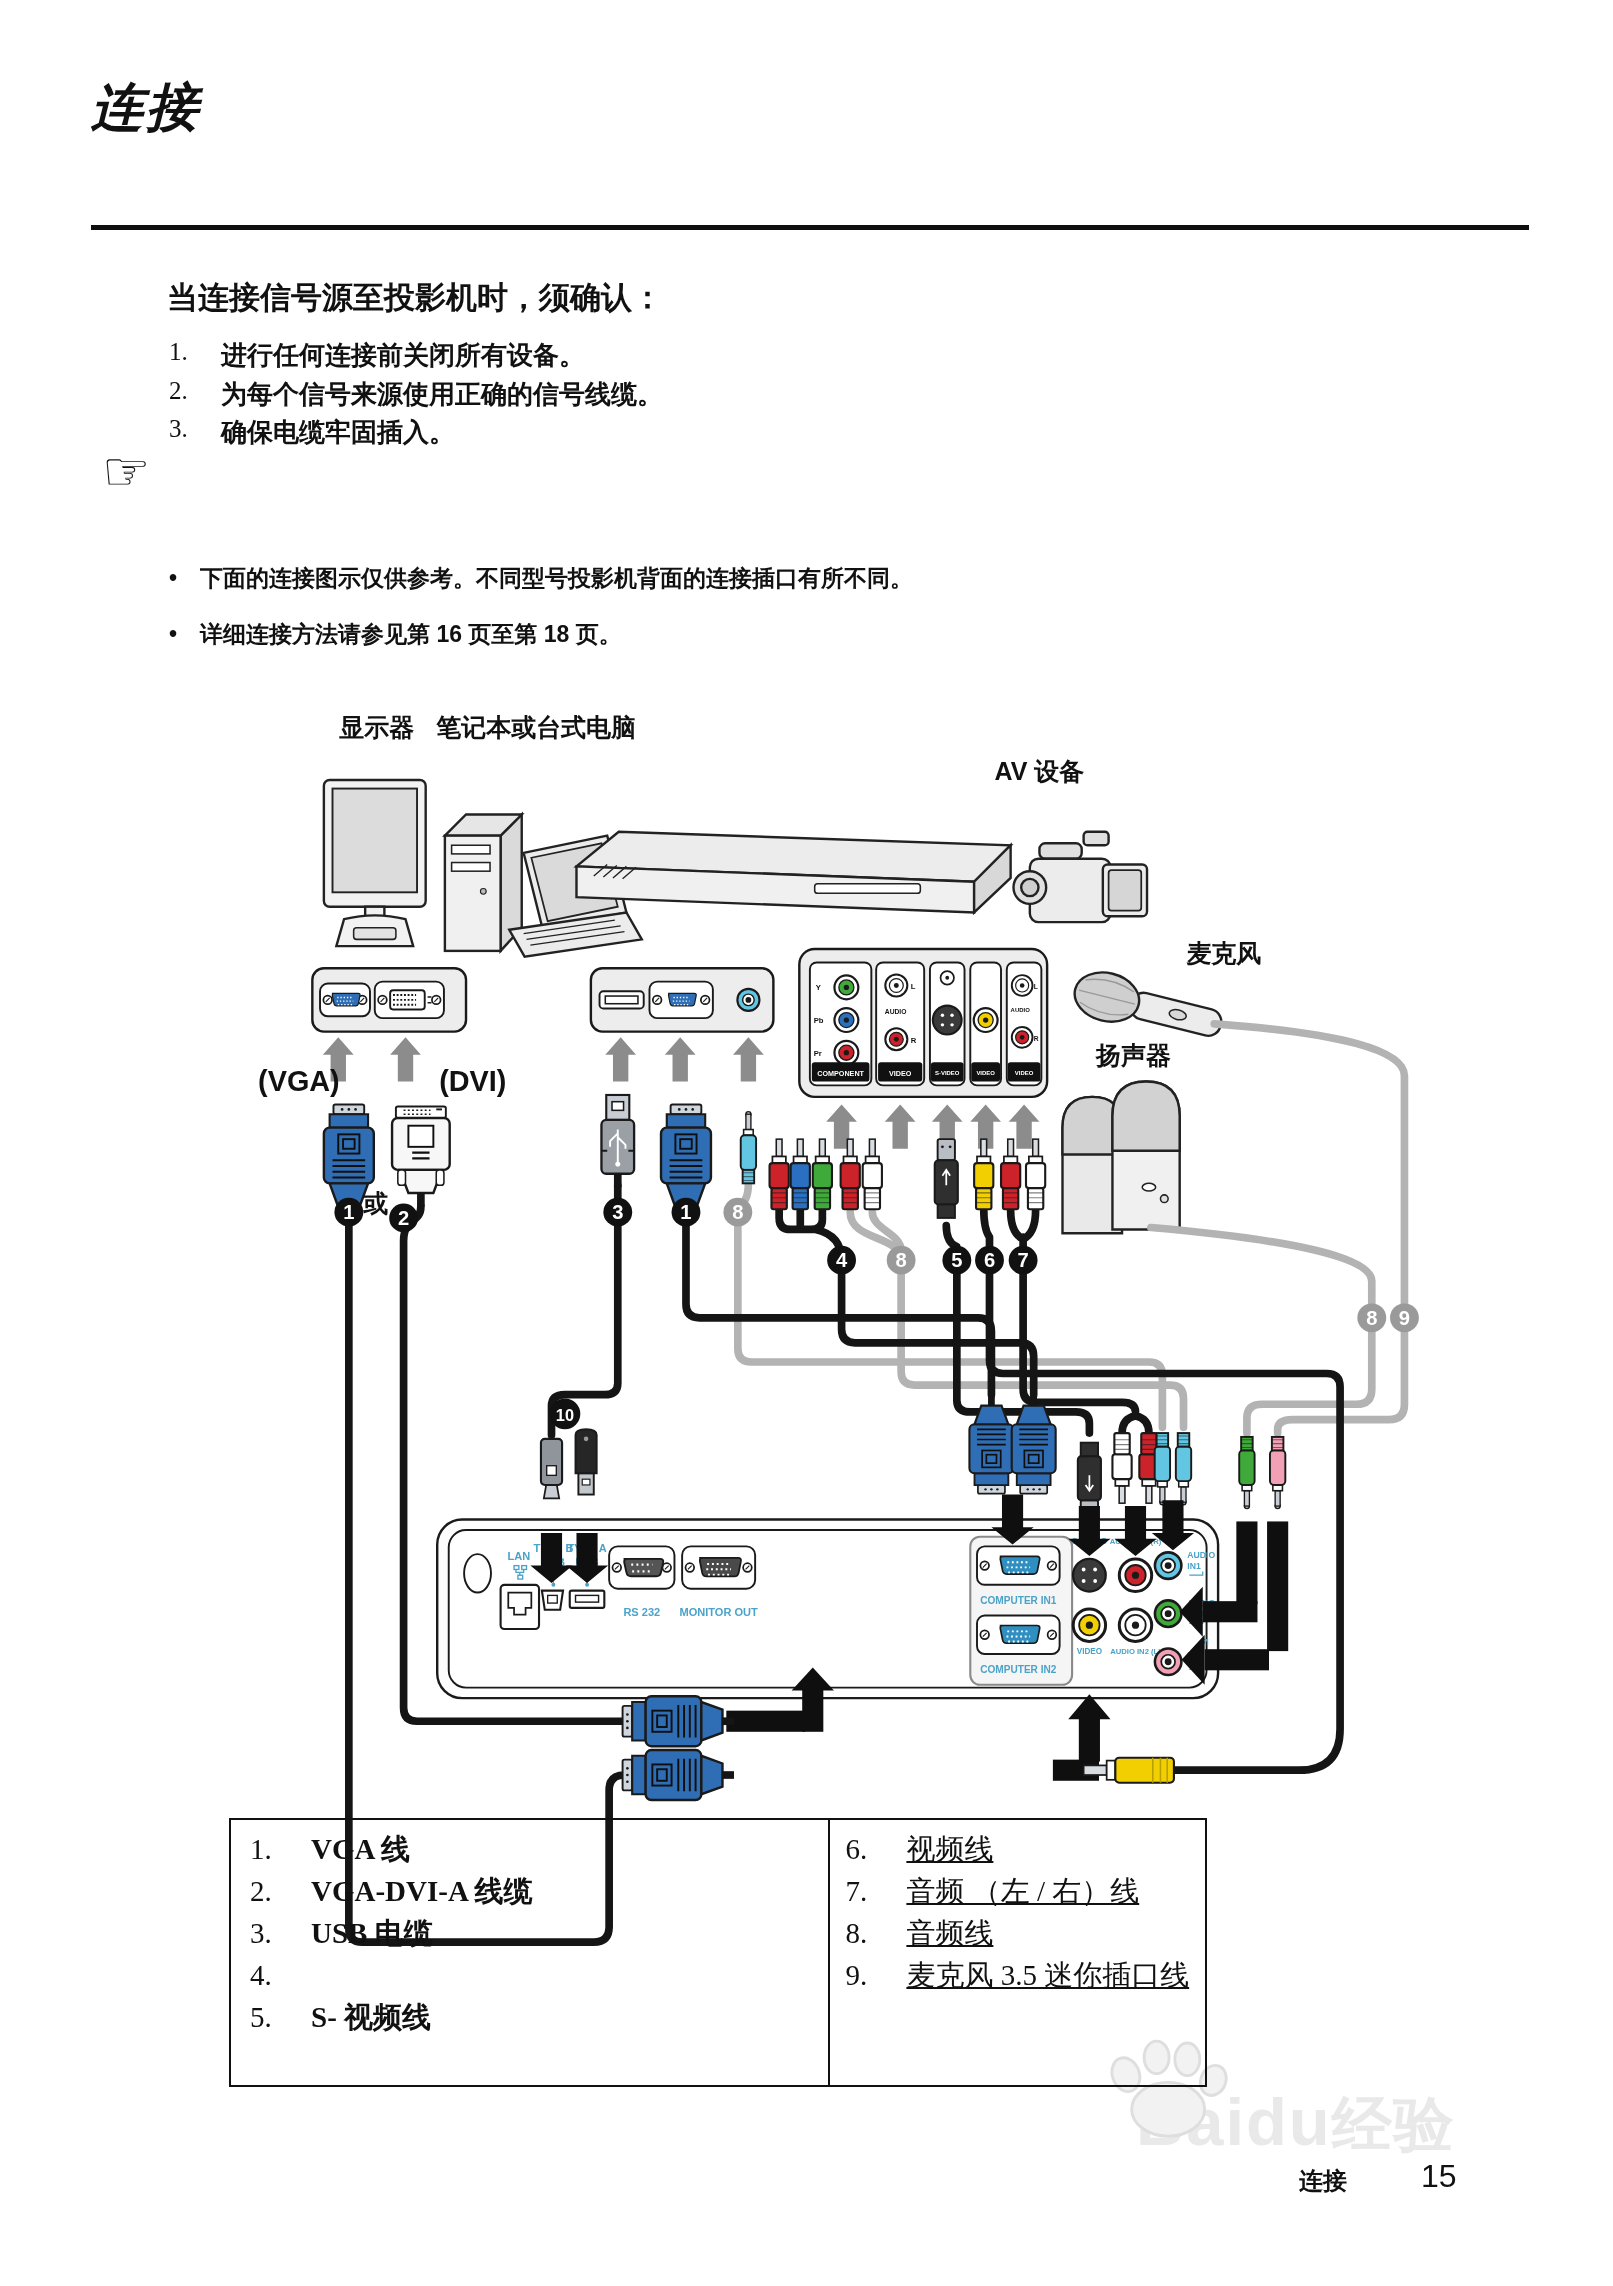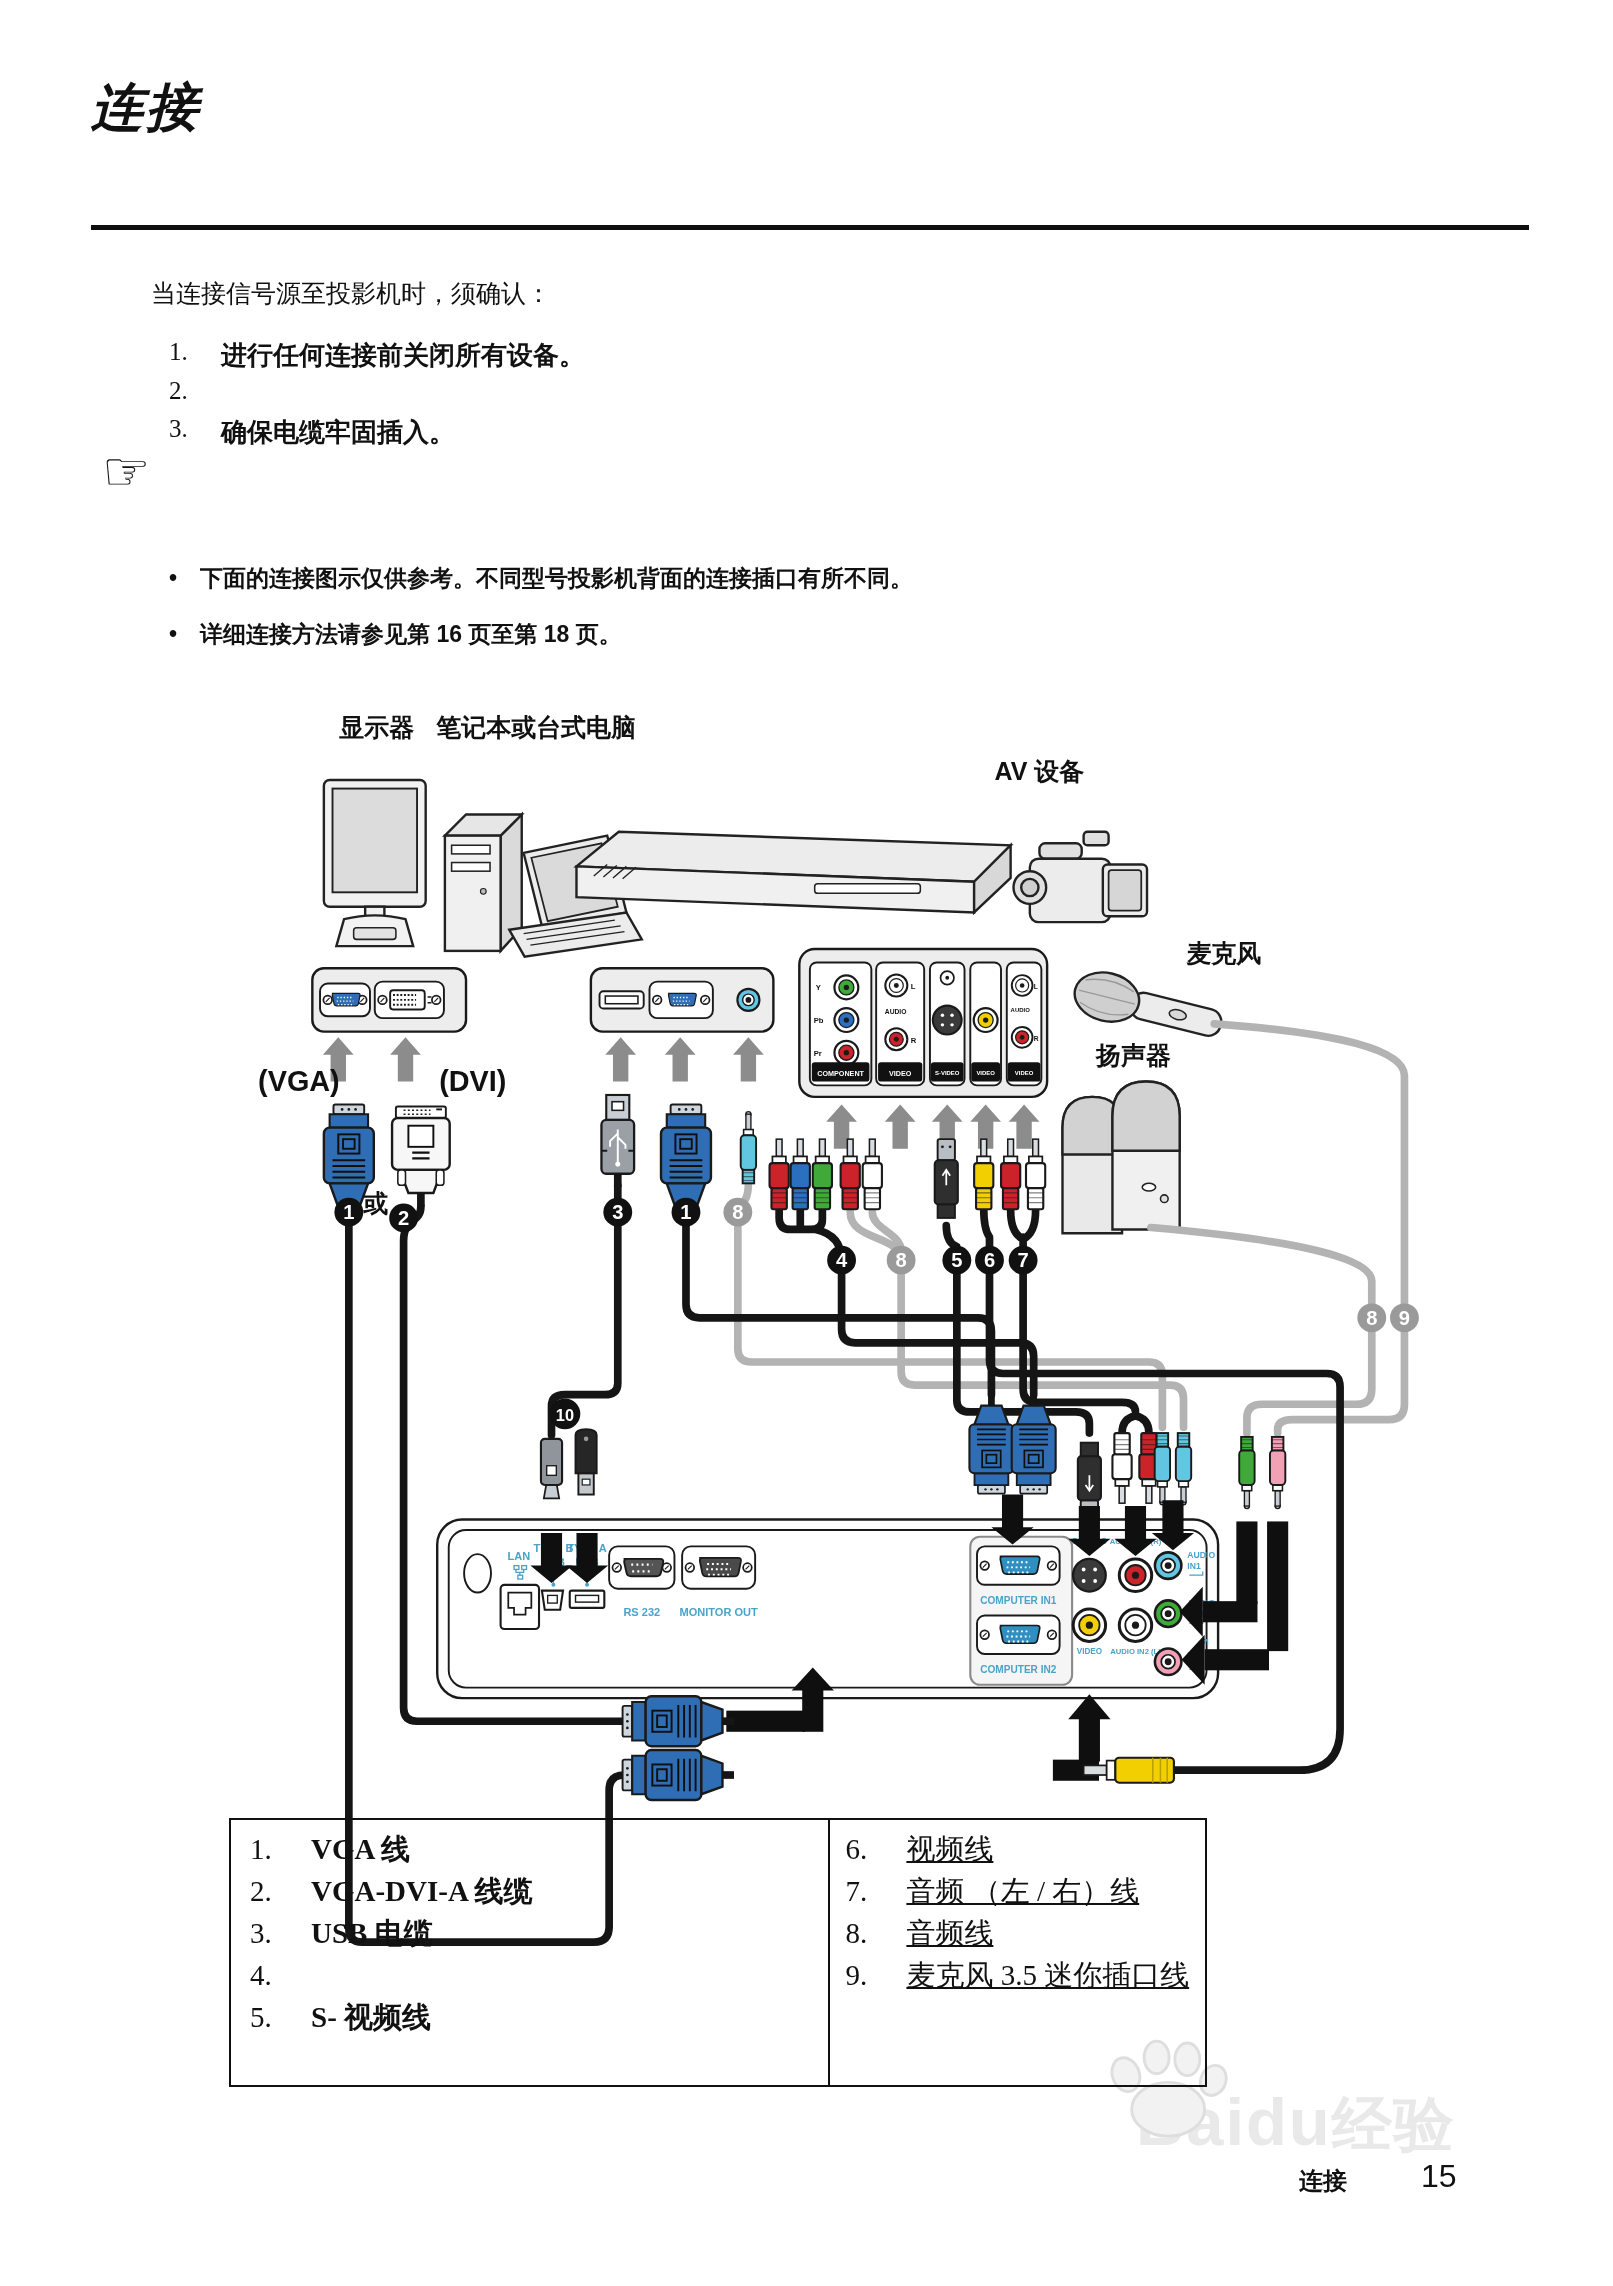--- a/index.html
+++ b/index.html
@@ -1,21 +1,21 @@
 <!DOCTYPE html>
 <html><head>
 <meta charset="utf-8">
 <style>
   html,body{margin:0;padding:0;background:#888;}
   .page{position:relative;width:1614px;height:2286px;background:#ffffff;
         font-family:"Liberation Sans",sans-serif;color:#111;overflow:hidden;margin:0 auto;}
   
   .title{position:absolute;left:91px;top:73px;font-size:52px;font-weight:700;font-style:italic;letter-spacing:2.9px;z-index:3;}
   .rule{position:absolute;left:91px;top:225px;width:1438px;height:4.8px;background:#0f0f0f;z-index:3;}
-  .intro{position:absolute;left:151px;top:277px;font-size:25px;font-weight:400;z-index:3;}
+  .intro{position:absolute;left:167px;top:277px;font-size:31px;font-weight:700;z-index:3;}
   
   .step{position:absolute;left:169px;display:flex;font-size:26px;font-weight:700;z-index:3;}
   .step-num{font-family:"Liberation Serif",serif;font-weight:400;width:52px;font-size:25px;}
   
   .hand{position:absolute;left:102px;top:440px;font-size:54px;z-index:3;}
   .note{position:absolute;left:169px;width:1356px;font-size:23px;font-weight:700;line-height:34px;z-index:3;}
   .note .bullet{display:inline-block;width:31px;}
   .note .ref{color:#1414cc;}
   
   .legend{position:absolute;left:229px;top:1818px;width:978px;height:269px;border:2.9px solid #111;
@@ -53,20 +53,21 @@
   <div class="title">连接</div>
   <div class="rule"></div>
   <div class="intro">当连接信号源至投影机时，须确认：</div>
 
   <div class="step" style="top:338px">
       <span class="step-num">1.</span>
       <span>进行任何连接前关闭所有设备。</span>
     </div>
   <div class="step" style="top:377px">
       <span class="step-num">2.</span>
+      <span>为每个信号来源使用正确的信号线缆。</span>
     </div>
   <div class="step" style="top:415px">
       <span class="step-num">3.</span>
       <span>确保电缆牢固插入。</span>
     </div>
 
   <div class="hand">☞</div>
   <div class="note" style="top:561px">
     <span class="bullet">•</span><span>下面的连接图示仅供参考。不同型号投影机背面的连接插口有所不同。</span>
   </div>

